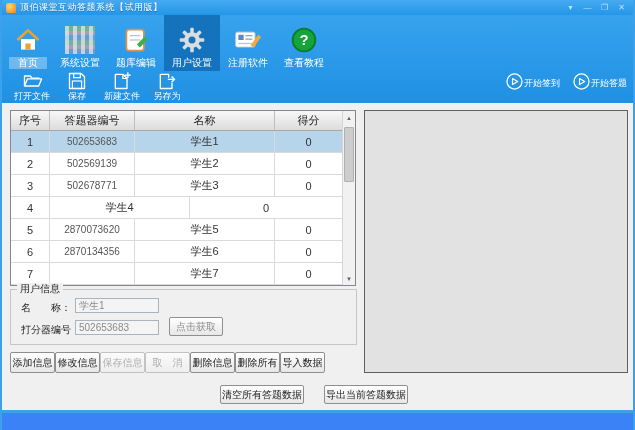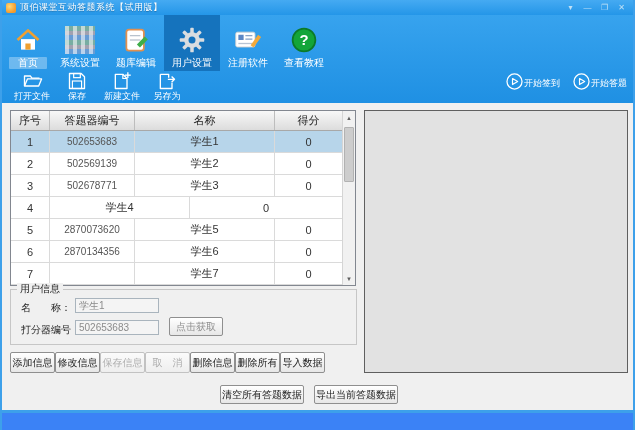--- a/index.html
+++ b/index.html
@@ -61,21 +61,21 @@
   .group-title { position:absolute; top:-7px; left:6px; background:#f0f0f0; font-size:10px; color:#222; padding:0 3px; line-height:12px; }
   .form-label { position:absolute; font-size:10px; color:#222; white-space:nowrap; }
   .form-input { position:absolute; width:84px; height:15px; border:1px solid #a9b4bd; background:#f4f4f4;
                 font-size:10px; color:#8b8b8b; padding:0 3px; font-family:inherit; }
   .btn { border:1px solid #8f8f8f; background:linear-gradient(#ffffff,#e7e7e7); border-radius:2px;
          font-size:10px; color:#222; font-family:inherit; cursor:pointer; white-space:nowrap; }
   .btn.disabled { color:#adadad; border-color:#c2c2c2; background:linear-gradient(#fbfbfb,#eeeeee); }
   .fetch-btn { position:absolute; left:158px; top:27px; width:54px; height:19px; color:#8f8f8f; }
   .btn-row { position:absolute; left:8px; top:249px; display:flex; }
   .btn-row .btn { width:45px; height:21px; }
-  .center-btns { position:absolute; left:218px; top:282px; display:flex; gap:10px; }
+  .center-btns { position:absolute; left:218px; top:282px; display:flex; gap:20px; }
   .center-btns .btn { width:84px; height:19px; }
   
   .statusbar { height:17px; background:#f3f3f3; border-top:1px solid #d8d8d8; display:flex; align-items:center;
                justify-content:space-between; padding:0 8px; font-size:10px; color:#333; }
   .status-left, .status-right { display:flex; gap:4px; align-items:center; white-space:nowrap; }
   .version-link { color:#0a45c2; text-decoration:underline; cursor:pointer; }
   .bottom-edge { height:3px; background:#3da0ea; }
 </style>
 </head>
 <body>

